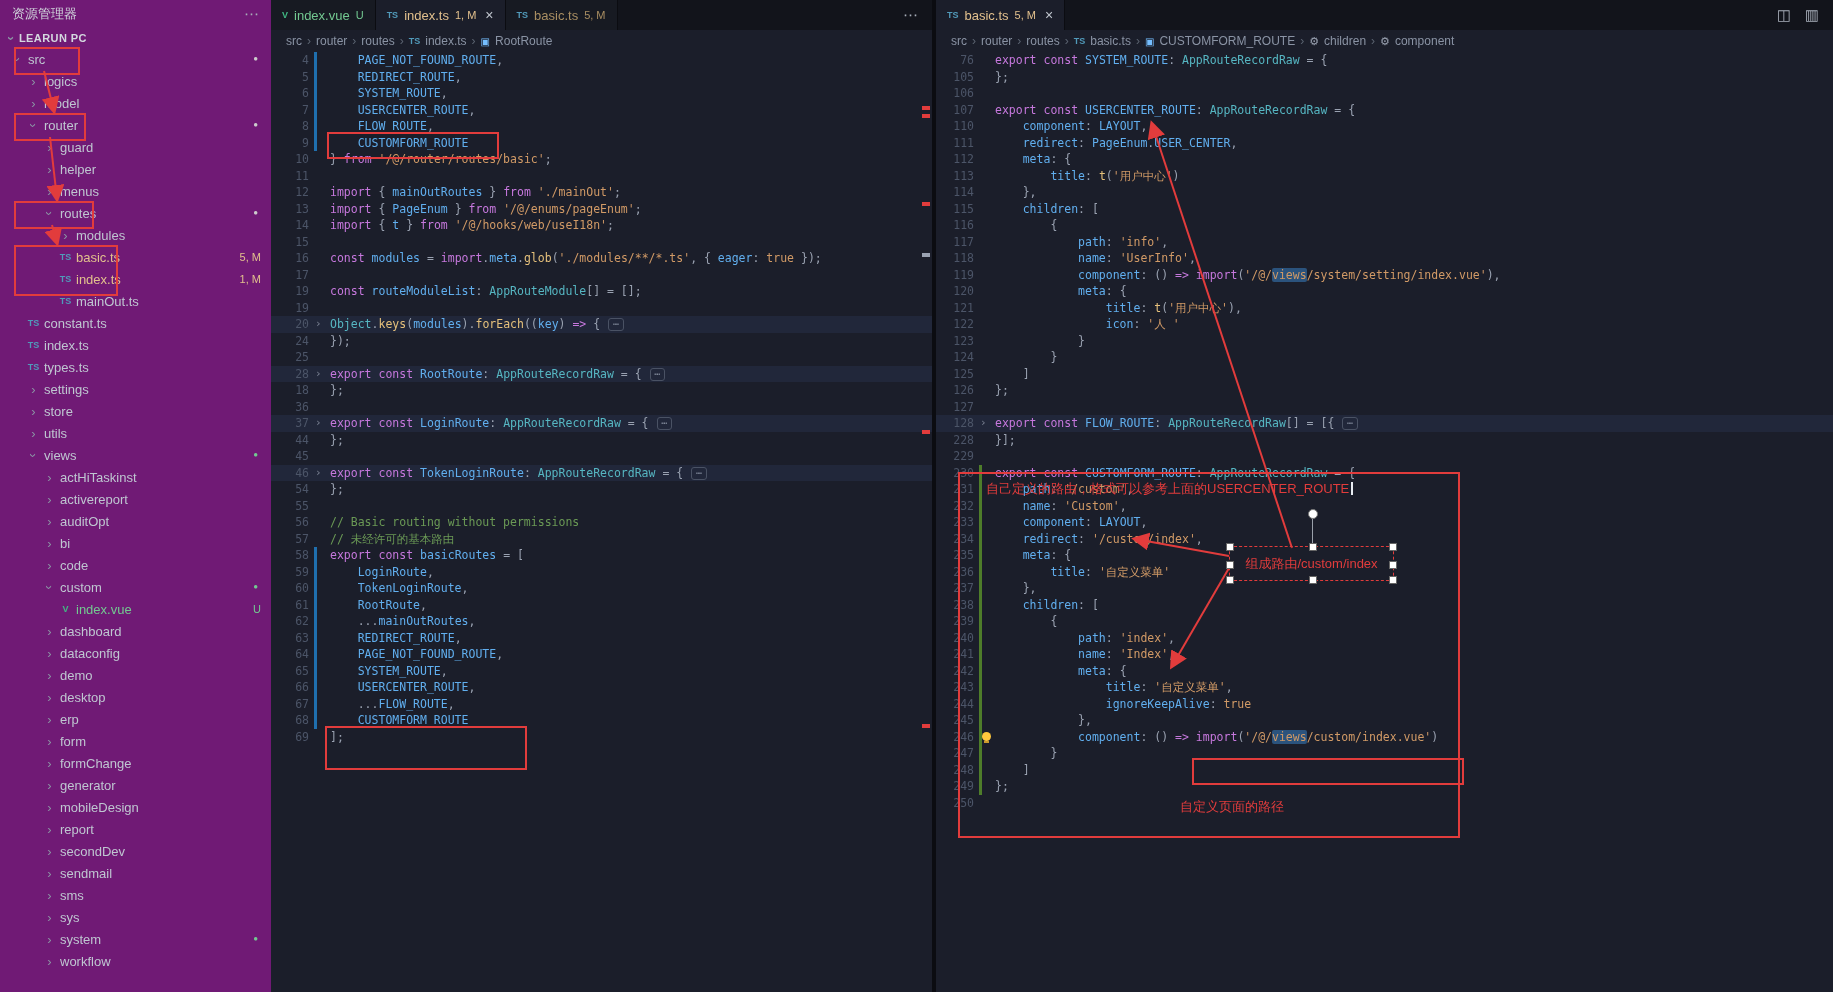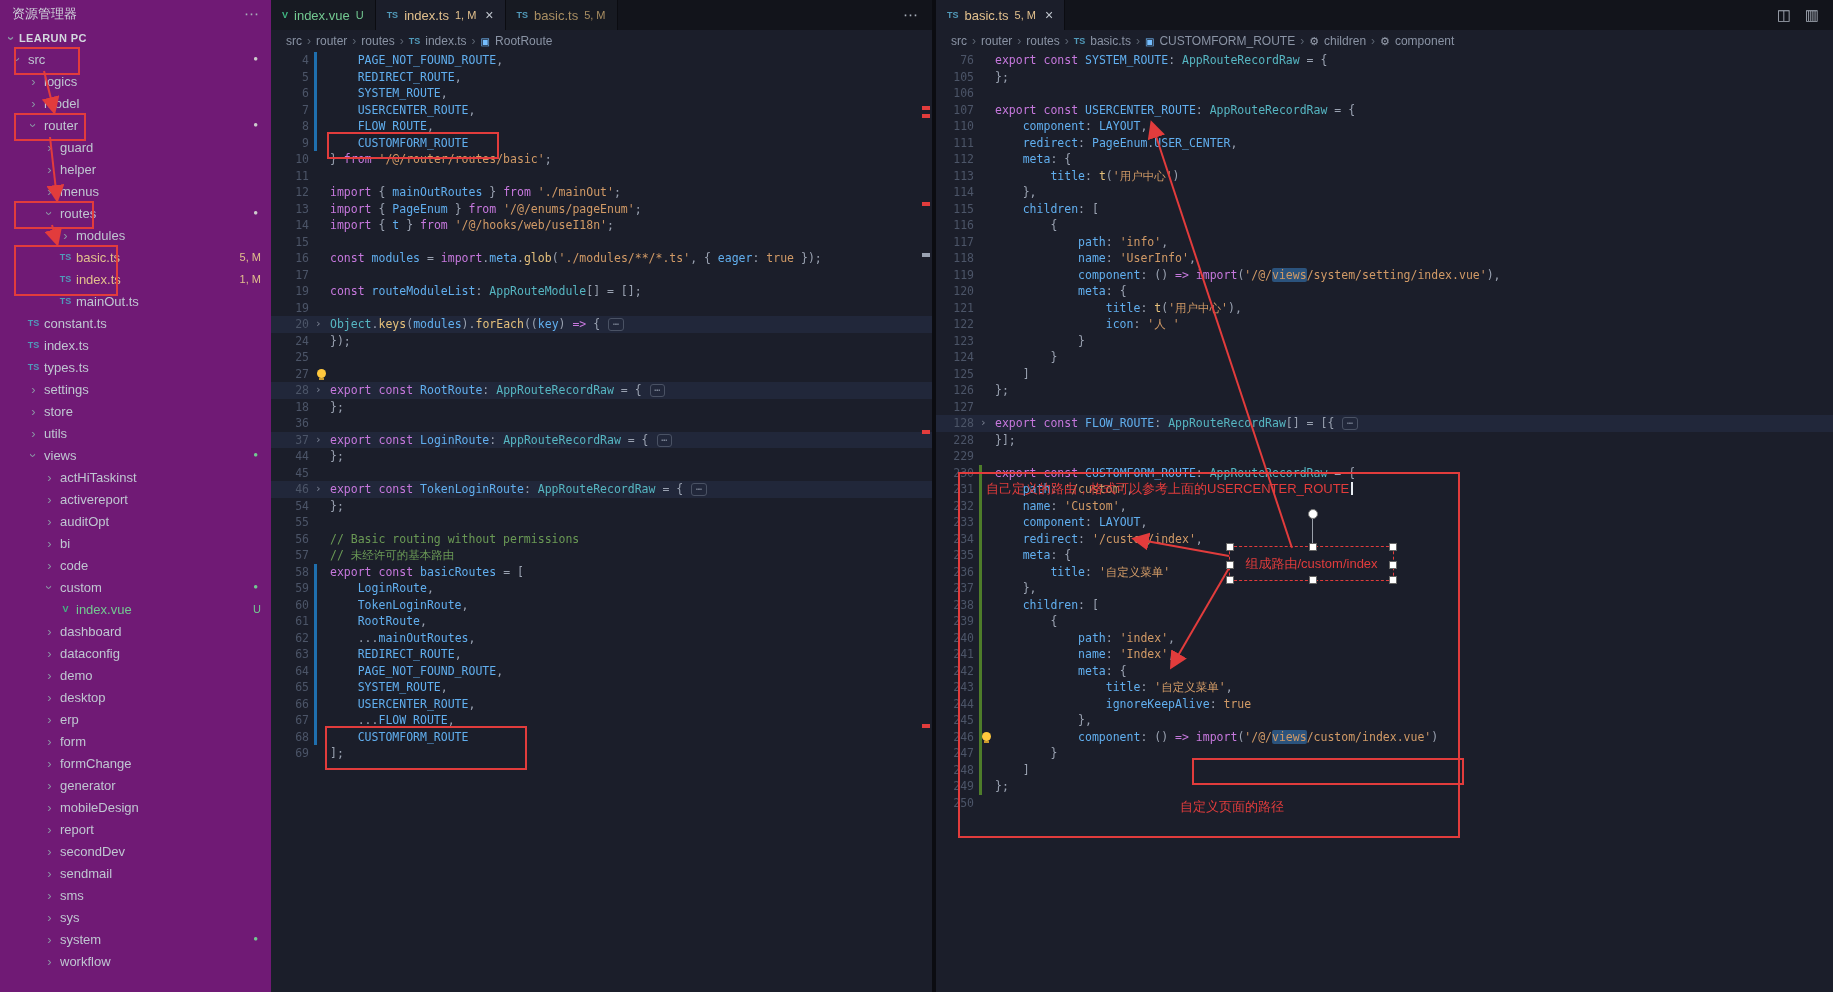--- a/index.html
+++ b/index.html
@@ -370,21 +370,20 @@
       <div class="code-line"><span class="num">13</span><span class="code-text"><span class="tk-k">import</span><span class="tk-p"> { </span><span class="tk-v">PageEnum</span><span class="tk-p"> } </span><span class="tk-k">from</span><span class="tk-p"> </span><span class="tk-s">'/@/enums/pageEnum'</span><span class="tk-p">;</span></span></div>
       <div class="code-line"><span class="num">14</span><span class="code-text"><span class="tk-k">import</span><span class="tk-p"> { </span><span class="tk-v">t</span><span class="tk-p"> } </span><span class="tk-k">from</span><span class="tk-p"> </span><span class="tk-s">'/@/hooks/web/useI18n'</span><span class="tk-p">;</span></span></div>
       <div class="code-line"><span class="num">15</span><span class="code-text"></span></div>
       <div class="code-line"><span class="num">16</span><span class="code-text"><span class="tk-k">const</span><span class="tk-p"> </span><span class="tk-v">modules</span><span class="tk-p"> = </span><span class="tk-k">import</span><span class="tk-p">.</span><span class="tk-v">meta</span><span class="tk-p">.</span><span class="tk-f">glob</span><span class="tk-p">(</span><span class="tk-s">'./modules/**/*.ts'</span><span class="tk-p">, { </span><span class="tk-v">eager</span><span class="tk-p">: </span><span class="tk-b">true</span><span class="tk-p"> });</span></span></div>
       <div class="code-line"><span class="num">17</span><span class="code-text"></span></div>
       <div class="code-line"><span class="num">19</span><span class="code-text"><span class="tk-k">const</span><span class="tk-p"> </span><span class="tk-v">routeModuleList</span><span class="tk-p">: </span><span class="tk-t">AppRouteModule</span><span class="tk-p">[] = [];</span></span></div>
       <div class="code-line"><span class="num">19</span><span class="code-text"></span></div>
       <div class="code-line folded"><span class="num">20</span><span class="fold-chev">›</span><span class="code-text"><span class="tk-t">Object</span><span class="tk-p">.</span><span class="tk-f">keys</span><span class="tk-p">(</span><span class="tk-v">modules</span><span class="tk-p">).</span><span class="tk-f">forEach</span><span class="tk-p">((</span><span class="tk-v">key</span><span class="tk-p">) </span><span class="tk-k">=&gt;</span><span class="tk-p"> {</span><span class="fold-pill">⋯</span></span></div>
       <div class="code-line"><span class="num">24</span><span class="code-text"><span class="tk-p">});</span></span></div>
       <div class="code-line"><span class="num">25</span><span class="code-text"></span></div>
-      <div class="code-line"><span class="num">27</span><div class="bulb"></div><span class="code-text"></span></div>
       <div class="code-line folded"><span class="num">28</span><span class="fold-chev">›</span><span class="code-text"><span class="tk-k">export const</span><span class="tk-p"> </span><span class="tk-v">RootRoute</span><span class="tk-p">: </span><span class="tk-t">AppRouteRecordRaw</span><span class="tk-p"> = {</span><span class="fold-pill">⋯</span></span></div>
       <div class="code-line"><span class="num">18</span><span class="code-text"><span class="tk-p">};</span></span></div>
       <div class="code-line"><span class="num">36</span><span class="code-text"></span></div>
       <div class="code-line folded"><span class="num">37</span><span class="fold-chev">›</span><span class="code-text"><span class="tk-k">export const</span><span class="tk-p"> </span><span class="tk-v">LoginRoute</span><span class="tk-p">: </span><span class="tk-t">AppRouteRecordRaw</span><span class="tk-p"> = {</span><span class="fold-pill">⋯</span></span></div>
       <div class="code-line"><span class="num">44</span><span class="code-text"><span class="tk-p">};</span></span></div>
       <div class="code-line"><span class="num">45</span><span class="code-text"></span></div>
       <div class="code-line folded"><span class="num">46</span><span class="fold-chev">›</span><span class="code-text"><span class="tk-k">export const</span><span class="tk-p"> </span><span class="tk-v">TokenLoginRoute</span><span class="tk-p">: </span><span class="tk-t">AppRouteRecordRaw</span><span class="tk-p"> = {</span><span class="fold-pill">⋯</span></span></div>
       <div class="code-line"><span class="num">54</span><span class="code-text"><span class="tk-p">};</span></span></div>
       <div class="code-line"><span class="num">55</span><span class="code-text"></span></div>
       <div class="code-line"><span class="num">56</span><span class="code-text"><span class="tk-c">// Basic routing without permissions</span></span></div>

